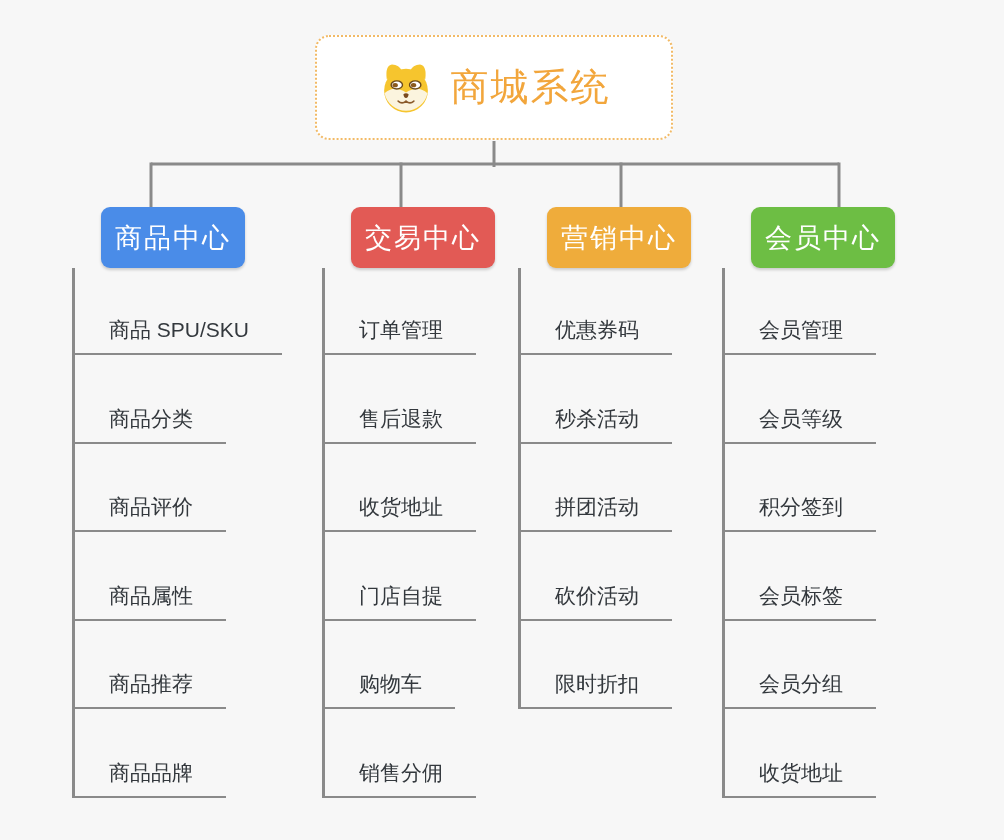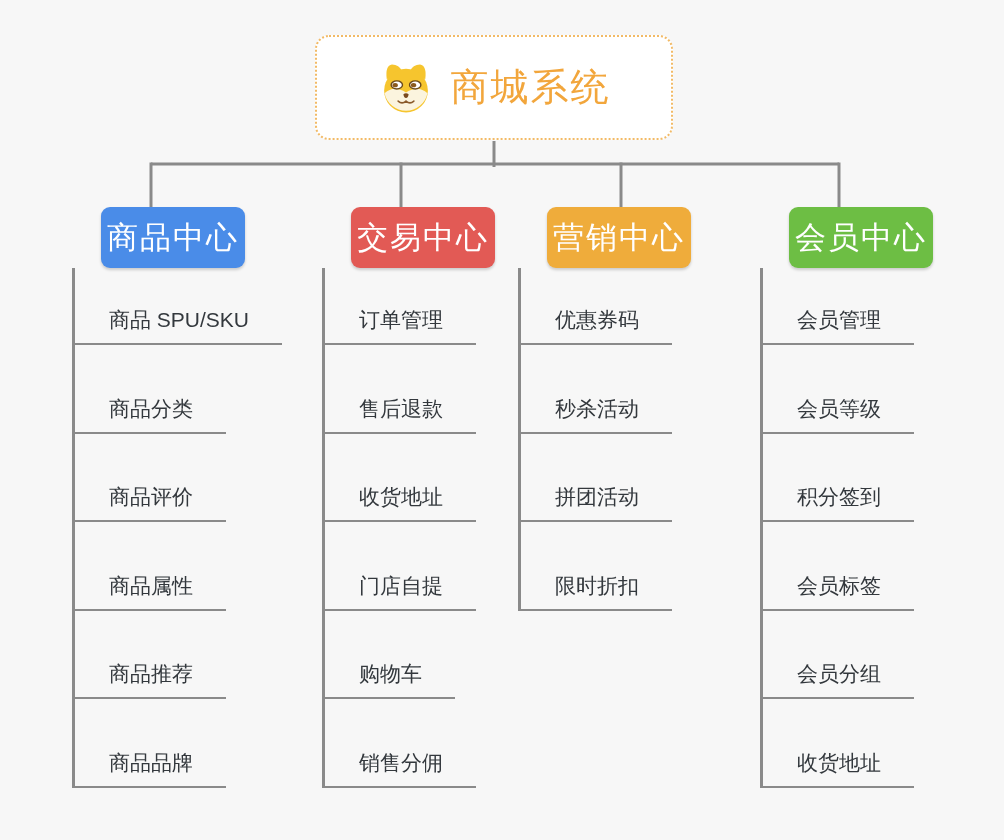--- a/index.html
+++ b/index.html
@@ -21,37 +21,37 @@
   }
   .dog-icon{width:56px;height:56px;flex:0 0 auto;}
   
   .connectors{position:absolute;left:0;top:0;pointer-events:none;}
   .connectors line{stroke:var(--connector,#8A8A8A);stroke-width:3;}
   
   .branch{position:absolute;top:207px;width:188px;}
   .branch:nth-child(1){left:57px;}
   .branch:nth-child(2){left:307px;}
   .branch:nth-child(3){left:503px;}
-  .branch:nth-child(4){left:745px;}
+  .branch:nth-child(4){left:707px;}
   .branch-header{
     height:61px;border-radius:9px;
     display:flex;align-items:center;justify-content:center;
-    color:#FFFFFF;font-size:31px;font-weight:500;letter-spacing:2px;
+    color:#FFFFFF;font-size:27px;font-weight:500;letter-spacing:2px;
     box-shadow:0 2px 3px rgba(0,0,0,0.18);
     margin-left:44px;
   }
   .leaf-list{
     margin-left:15px;
     border-left:3px solid var(--connector,#8A8A8A);
   }
   .leaf{
     height:88.6px;
     display:flex;align-items:flex-end;
   }
-  .leaf:first-child{height:77px;}
+  .leaf:first-child{height:87px;}
   .leaf-label{
     display:inline-block;white-space:nowrap;
     font-size:21px;color:var(--leaf-text,#33383D);
     padding:0 33px 9px 34px;
     border-bottom:2px solid var(--connector,#8A8A8A);
   }
 </style>
 </head>
 <body style="--bg: #F7F7F7; --connector: #8A8A8A; --root-accent: #F2A63C; --root-border: #F2BA66; --leaf-text: #33383D;">
 
@@ -153,20 +153,23 @@
   </div>
 
   <div class="leaf">
     <span class="leaf-label">秒杀活动</span>
   </div>
 
   <div class="leaf">
     <span class="leaf-label">拼团活动</span>
   </div>
 
+  <div class="leaf">
+    <span class="leaf-label">砍价活动</span>
+  </div>
 
   <div class="leaf">
     <span class="leaf-label">限时折扣</span>
   </div>
 
 </div>
   </div>
 
   <div class="branch">
     <div class="branch-header" style="background: rgb(109, 190, 68);">会员中心</div>

